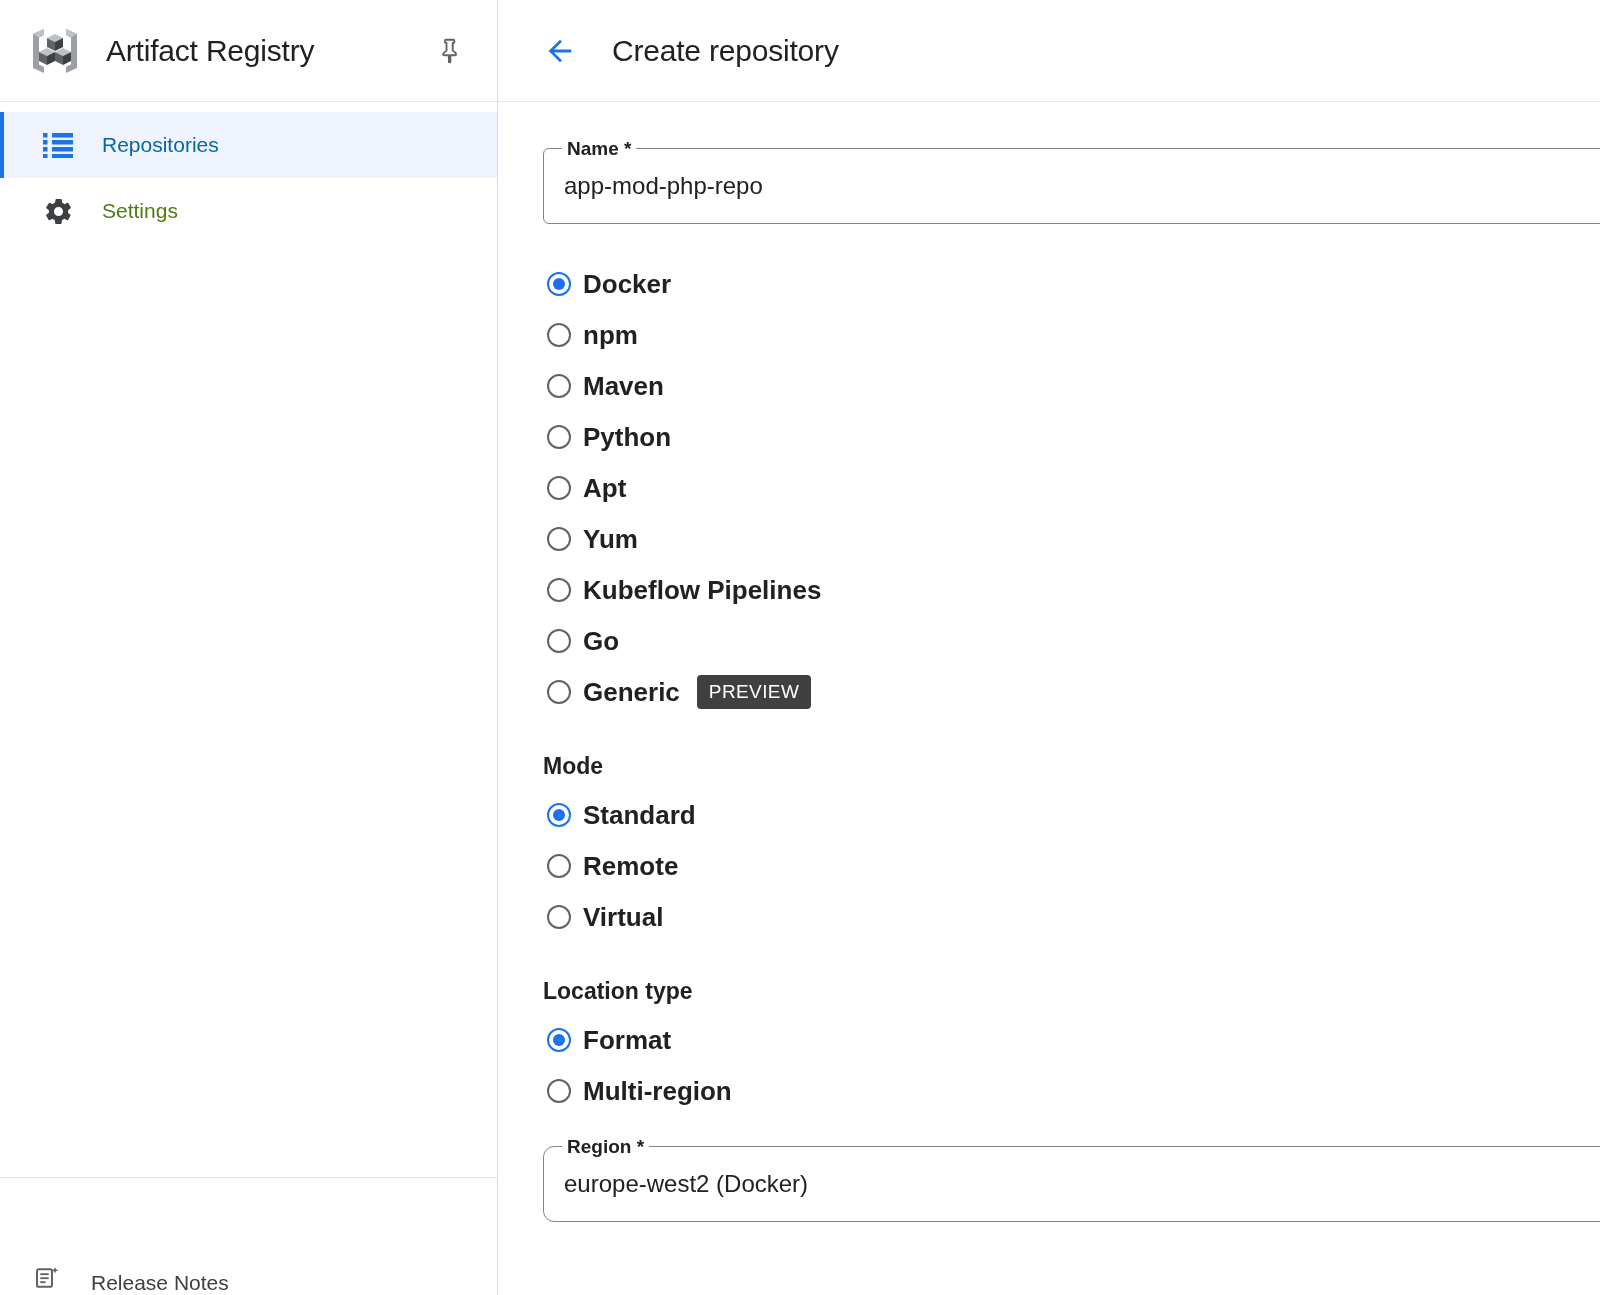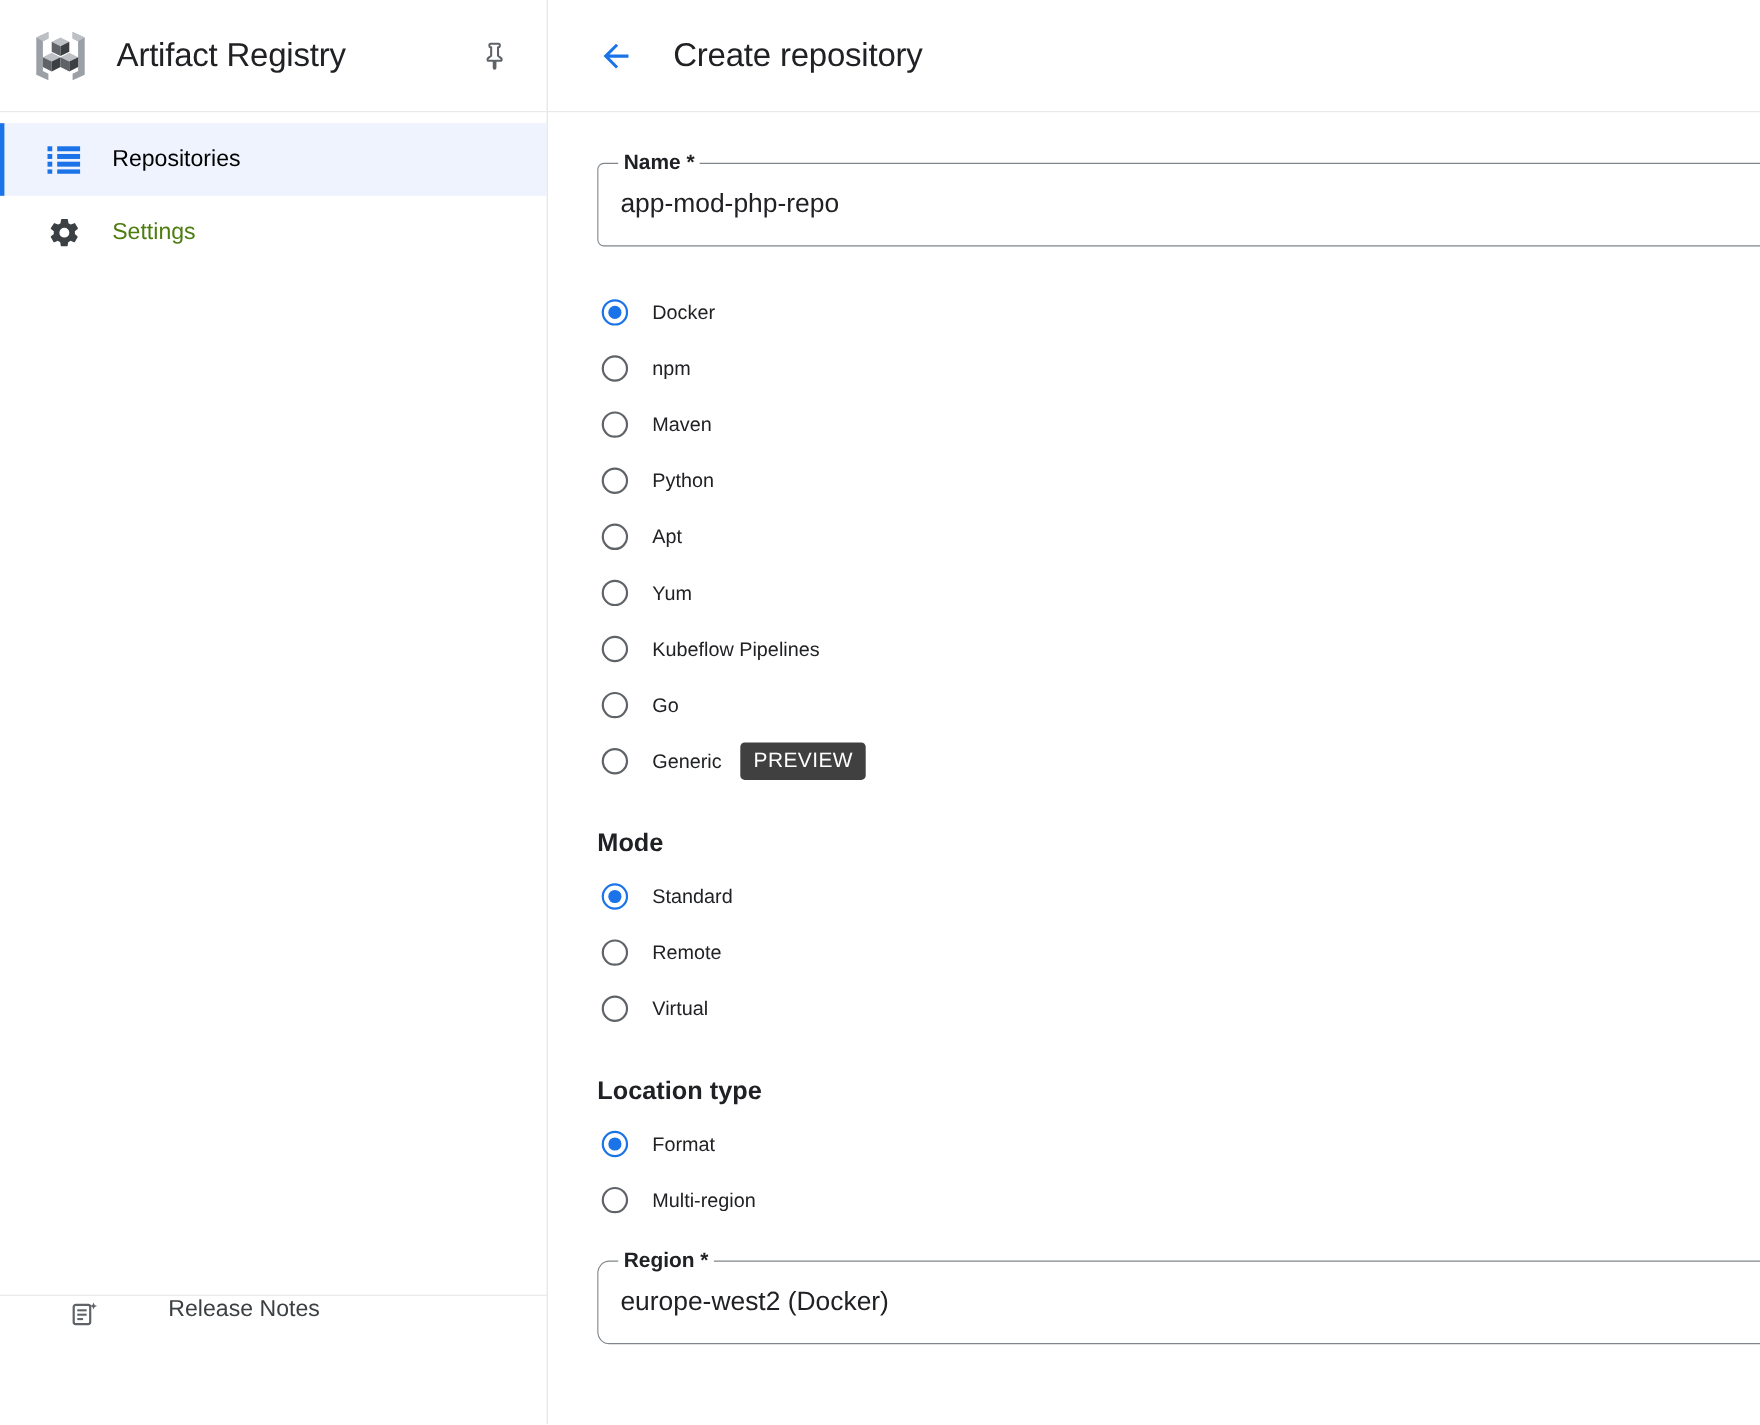--- a/index.html
+++ b/index.html
@@ -96,33 +96,32 @@
     display: flex;
     align-items: center;
     justify-content: center;
   }
   .nav-label {
     margin-left: 27px;
     font-size: 21px;
     color: #4d7c0f;
     white-space: nowrap;
   }
-  .nav-item.active .nav-label { color: #000000; }
+  .nav-item.active .nav-label { color: #0369a1; }
 
   .sidebar-spacer { flex: 1 1 auto; }
 
   .sidebar-footer {
     height: 118px;
     flex: 0 0 118px;
     border-top: 1px solid #e4e6e9;
     display: flex;
-    align-items: flex-start;
-    padding-left: 60px;
+    align-items: flex-end;
+    padding-left: 30px;
     cursor: pointer;
-    gap: 32px;
   }
   .footer-icon {
     width: 34px;
     height: 34px;
     flex: 0 0 34px;
     display: flex;
     align-items: center;
     justify-content: center;
   }
   .footer-label {
@@ -249,25 +248,26 @@
   .radio.checked::after {
     content: "";
     position: absolute;
     left: 50%; top: 50%;
     transform: translate(-50%, -50%);
     width: 12px; height: 12px;
     border-radius: 50%;
     background: #1a73e8;
   }
   .radio-label {
-    margin-left: 22px;
-    font-size: 18px;
+    margin-left: 12px;
+    font-size: 26px;
     color: #202124;
     line-height: 30px;
     white-space: nowrap;
+    font-weight: bold;
   }
   .badge {
     margin-left: 17px;
     display: inline-flex;
     align-items: center;
     justify-content: center;
     height: 34px;
     padding: 0 12px;
     background: #404040;
     color: #ffffff;

